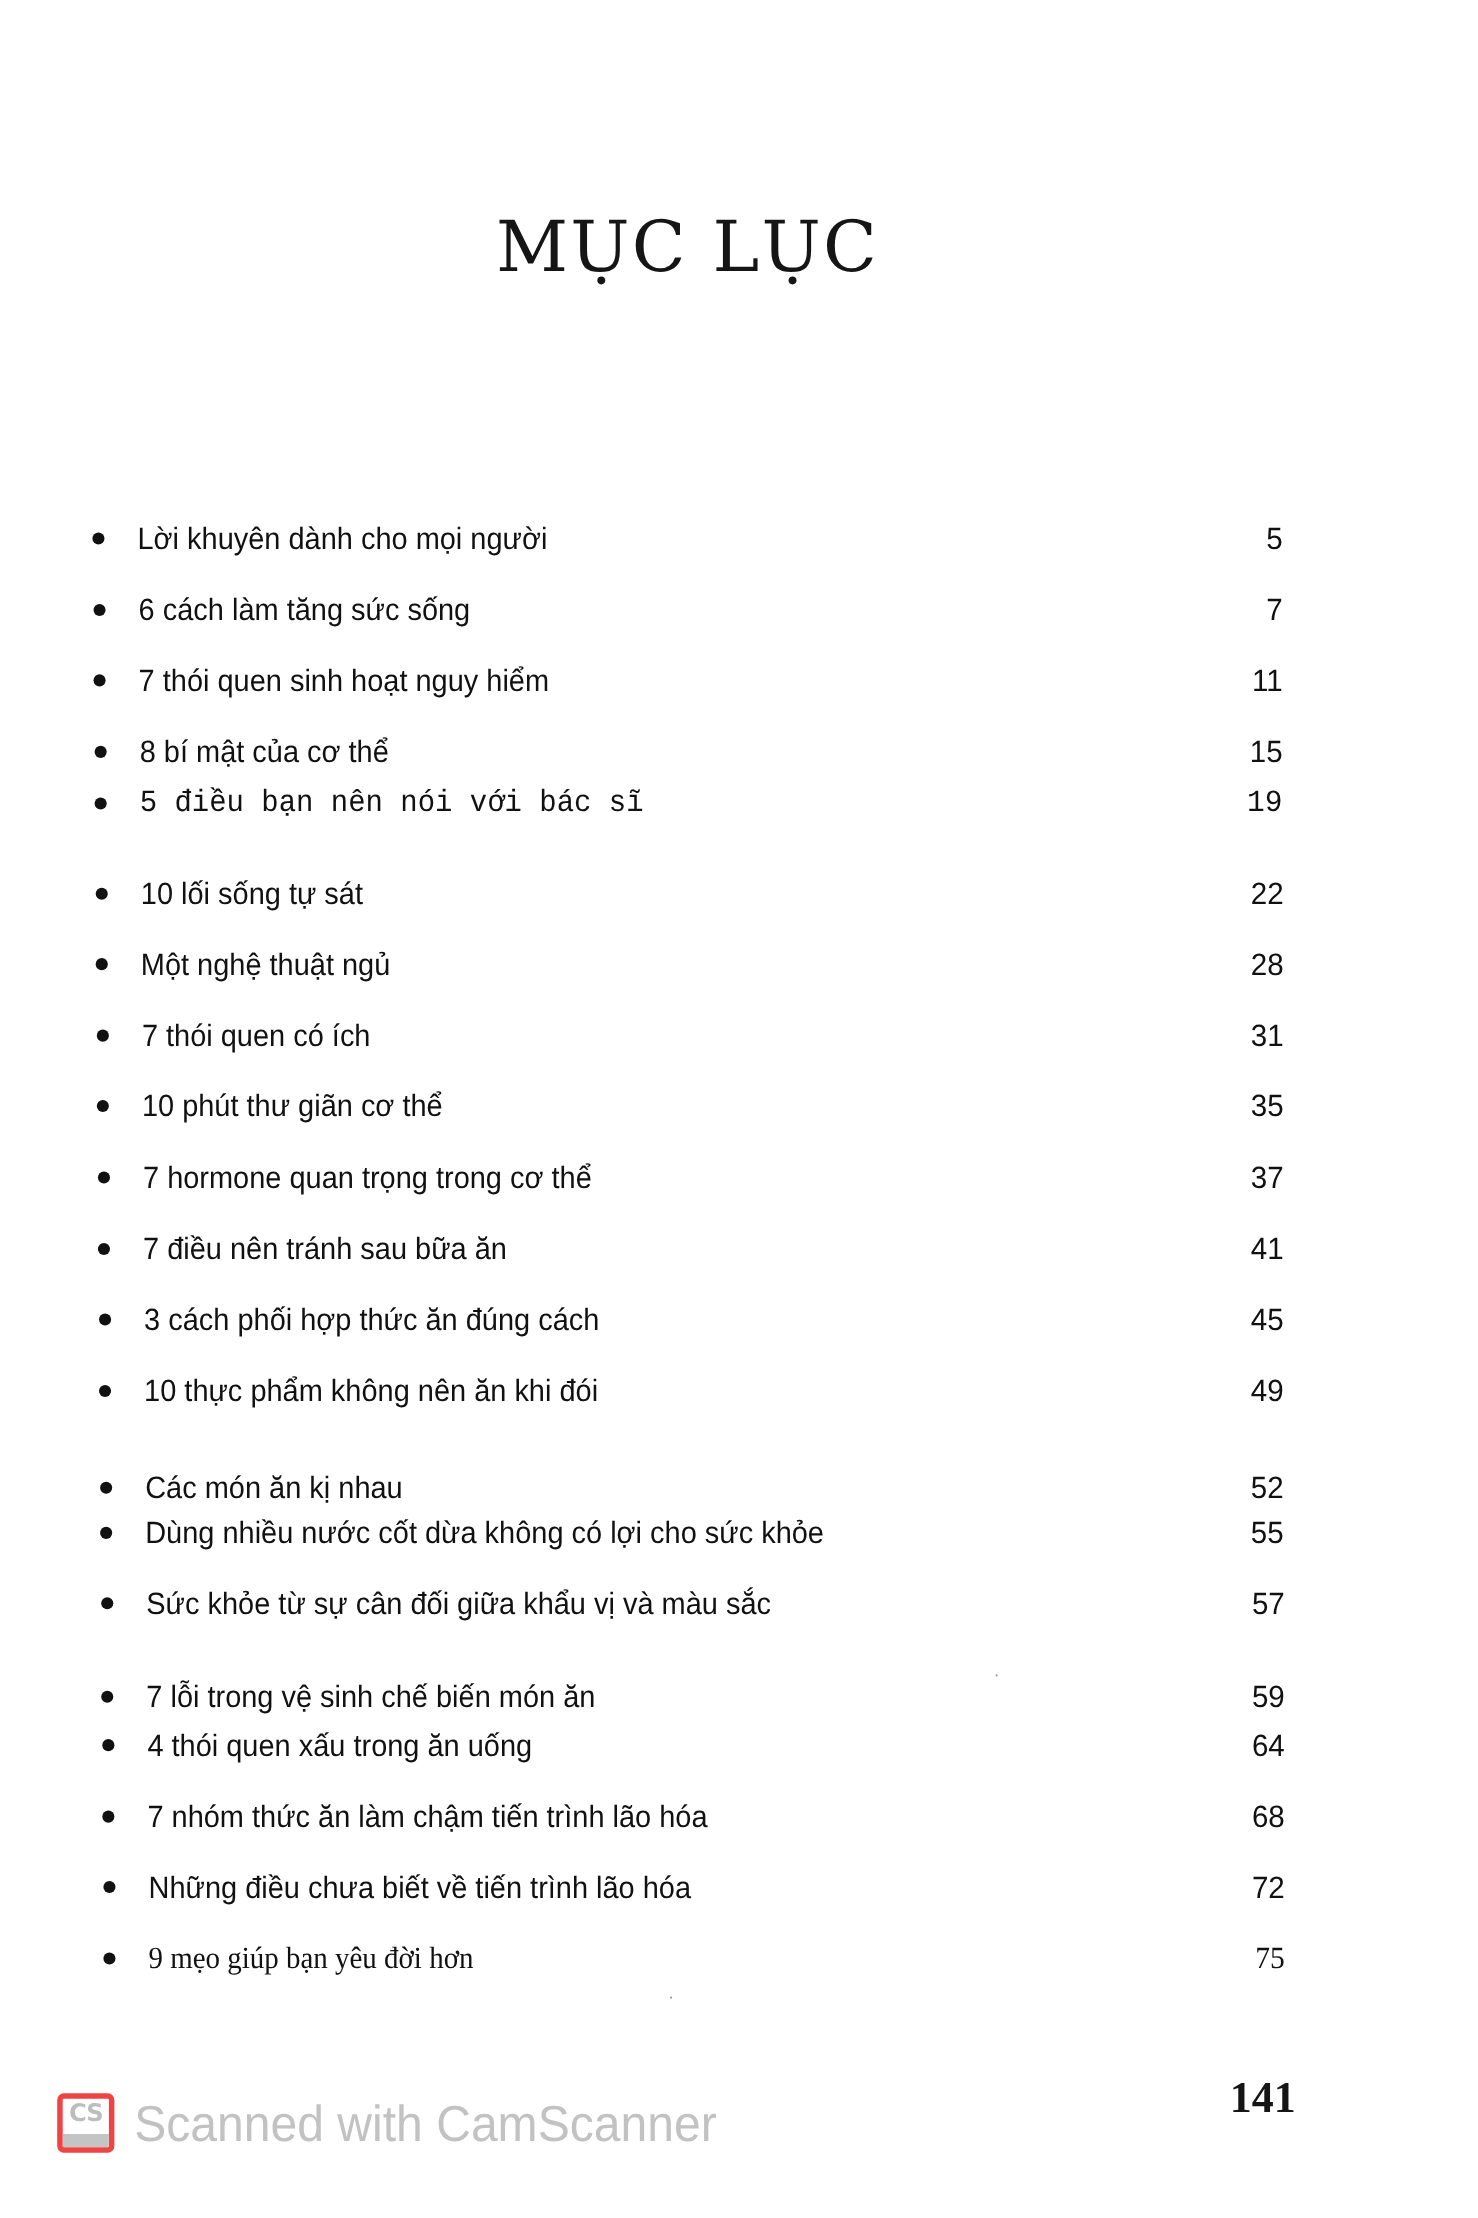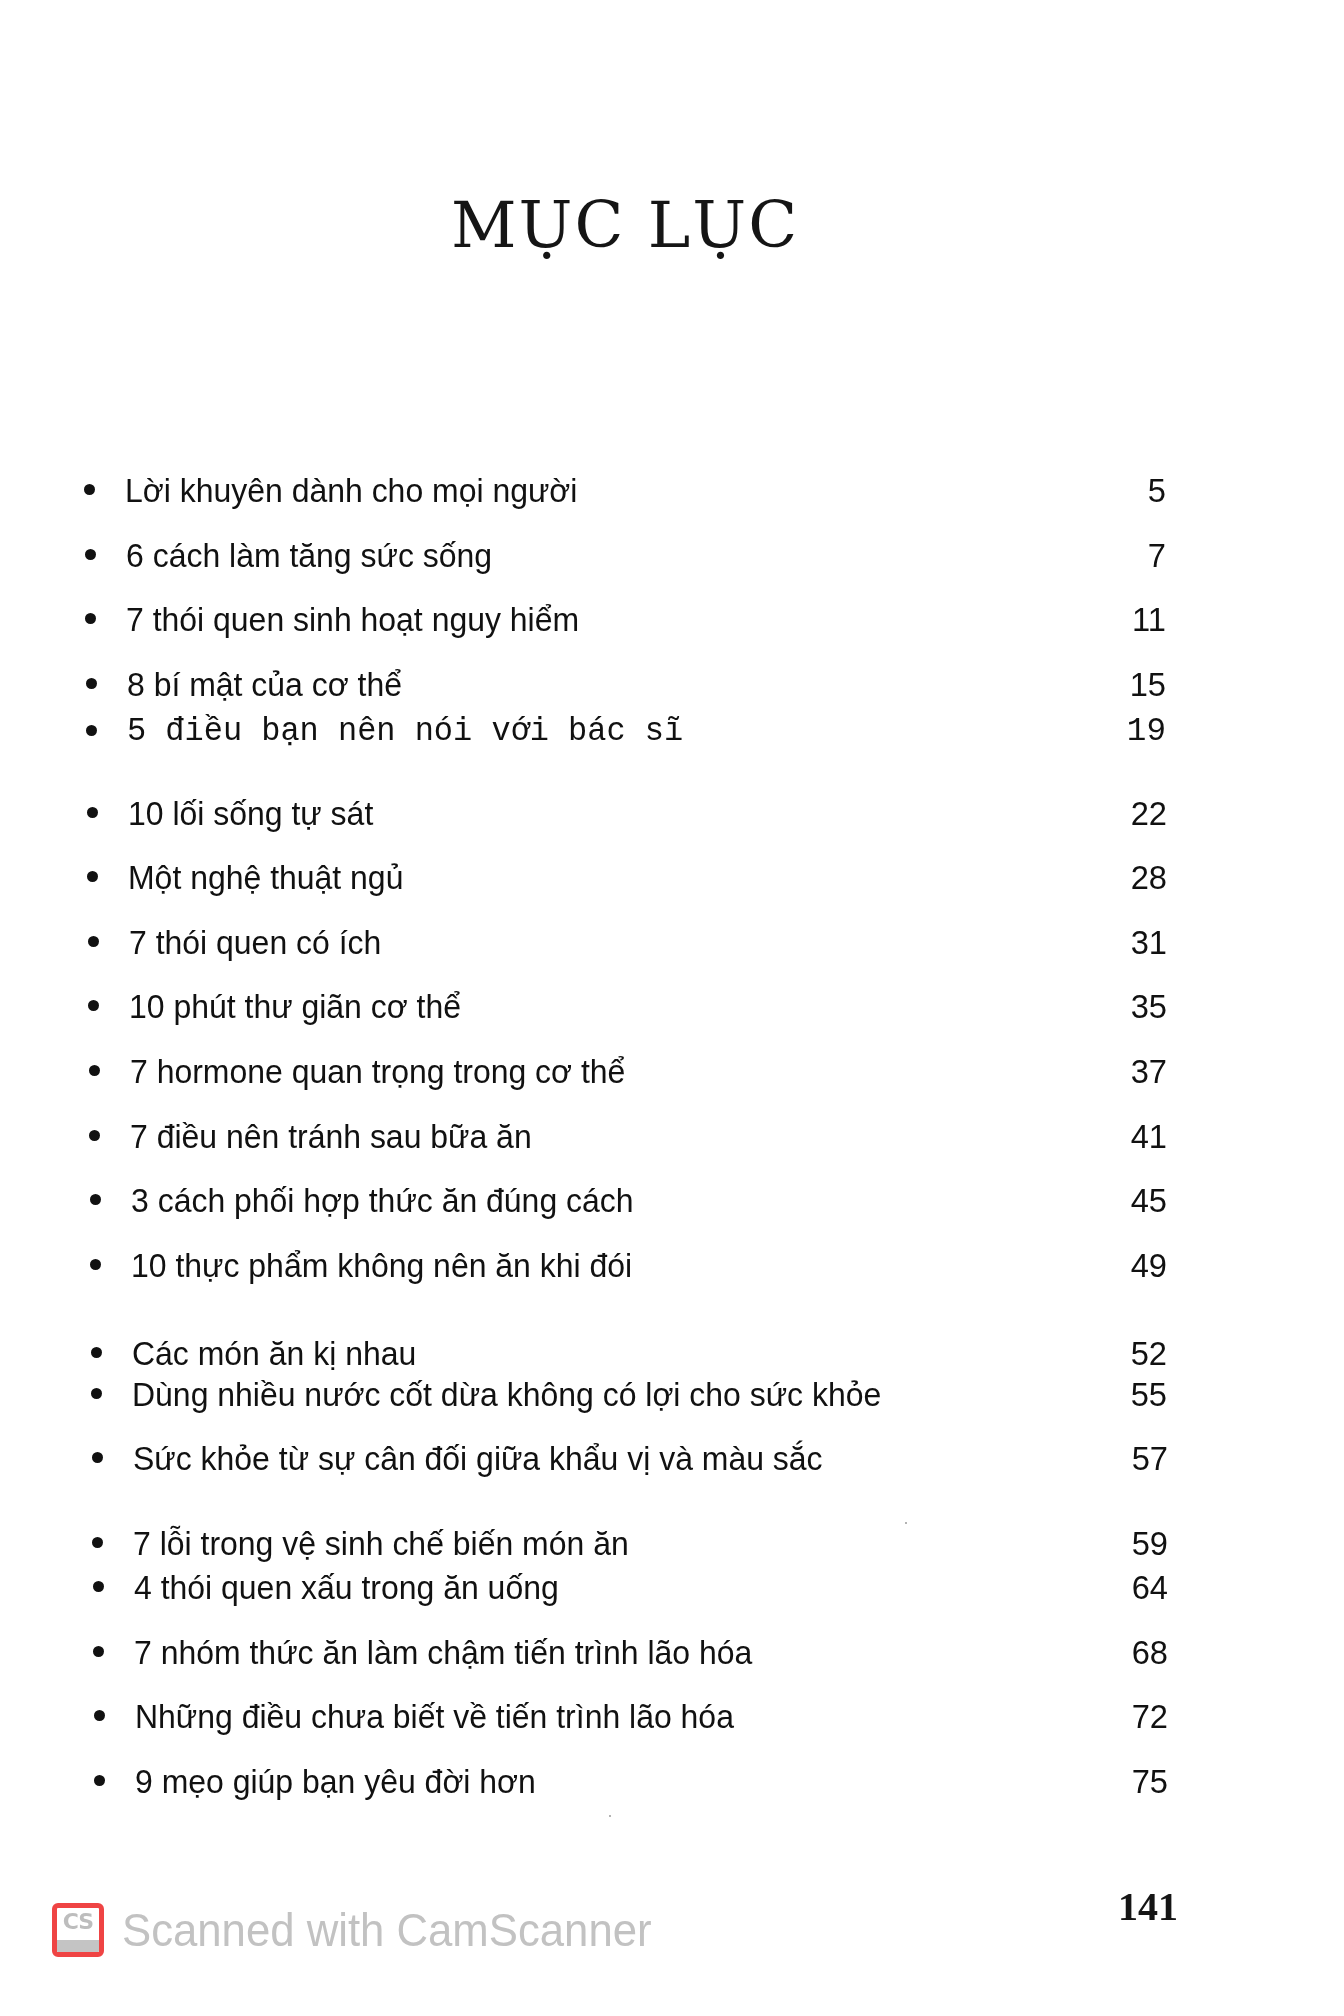--- a/index.html
+++ b/index.html
@@ -11,21 +11,21 @@
     position: absolute; left: 0; width: 1250px; top: 188px;
     text-align: center;
     font-family: "DejaVu Serif", "Liberation Serif", serif;
     font-size: 64px; letter-spacing: 2px; font-weight: normal;
     color: #151515;
   }
   .toc { position: absolute; left: 0; top: 0; width: 1344px; }
   .toc-row {
     position: absolute; height: 50px; width: 1100px;
     font-family: "Liberation Sans", "DejaVu Sans", sans-serif;
-    font-size: 34px; line-height: 50px;
+    font-size: 28px; line-height: 50px;
     color: #111111;
   }
   .bullet {
     position: absolute; left: 0; top: 19px;
     width: 11px; height: 11px; border-radius: 50%;
     background: #111111;
   }
   .toc-title {
     position: absolute; left: 41px; top: 0; white-space: nowrap;
     transform: scaleX(0.94); transform-origin: left center;
@@ -166,21 +166,21 @@
     <div class="toc-row" style="top: 1626.9px; left: 93px; width: 1074.8px;">
       <span class="bullet"></span>
       <span class="toc-title">7 nhóm thức ăn làm chậm tiến trình lão hóa</span>
       <span class="toc-page">68</span>
     </div>
     <div class="toc-row" style="top: 1691.45px; left: 93.5px; width: 1074.4px;">
       <span class="bullet"></span>
       <span class="toc-title">Những điều chưa biết về tiến trình lão hóa</span>
       <span class="toc-page">72</span>
     </div>
-    <div class="toc-row" style="top: 1756px; left: 94px; width: 1074px;">
+    <div class="toc-row" style="top: 1756px; left: 94px; width: 1074px; font-family: Liberation Serif, serif;">
       <span class="bullet"></span>
       <span class="toc-title">9 mẹo giúp bạn yêu đời hơn</span>
       <span class="toc-page">75</span>
     </div>
   </div>
 
 <div class="folio">141</div>
 
 <div class="speck" style="left:609px; top:1815px;"></div>
 <div class="speck" style="left:905px; top:1522px;"></div>

